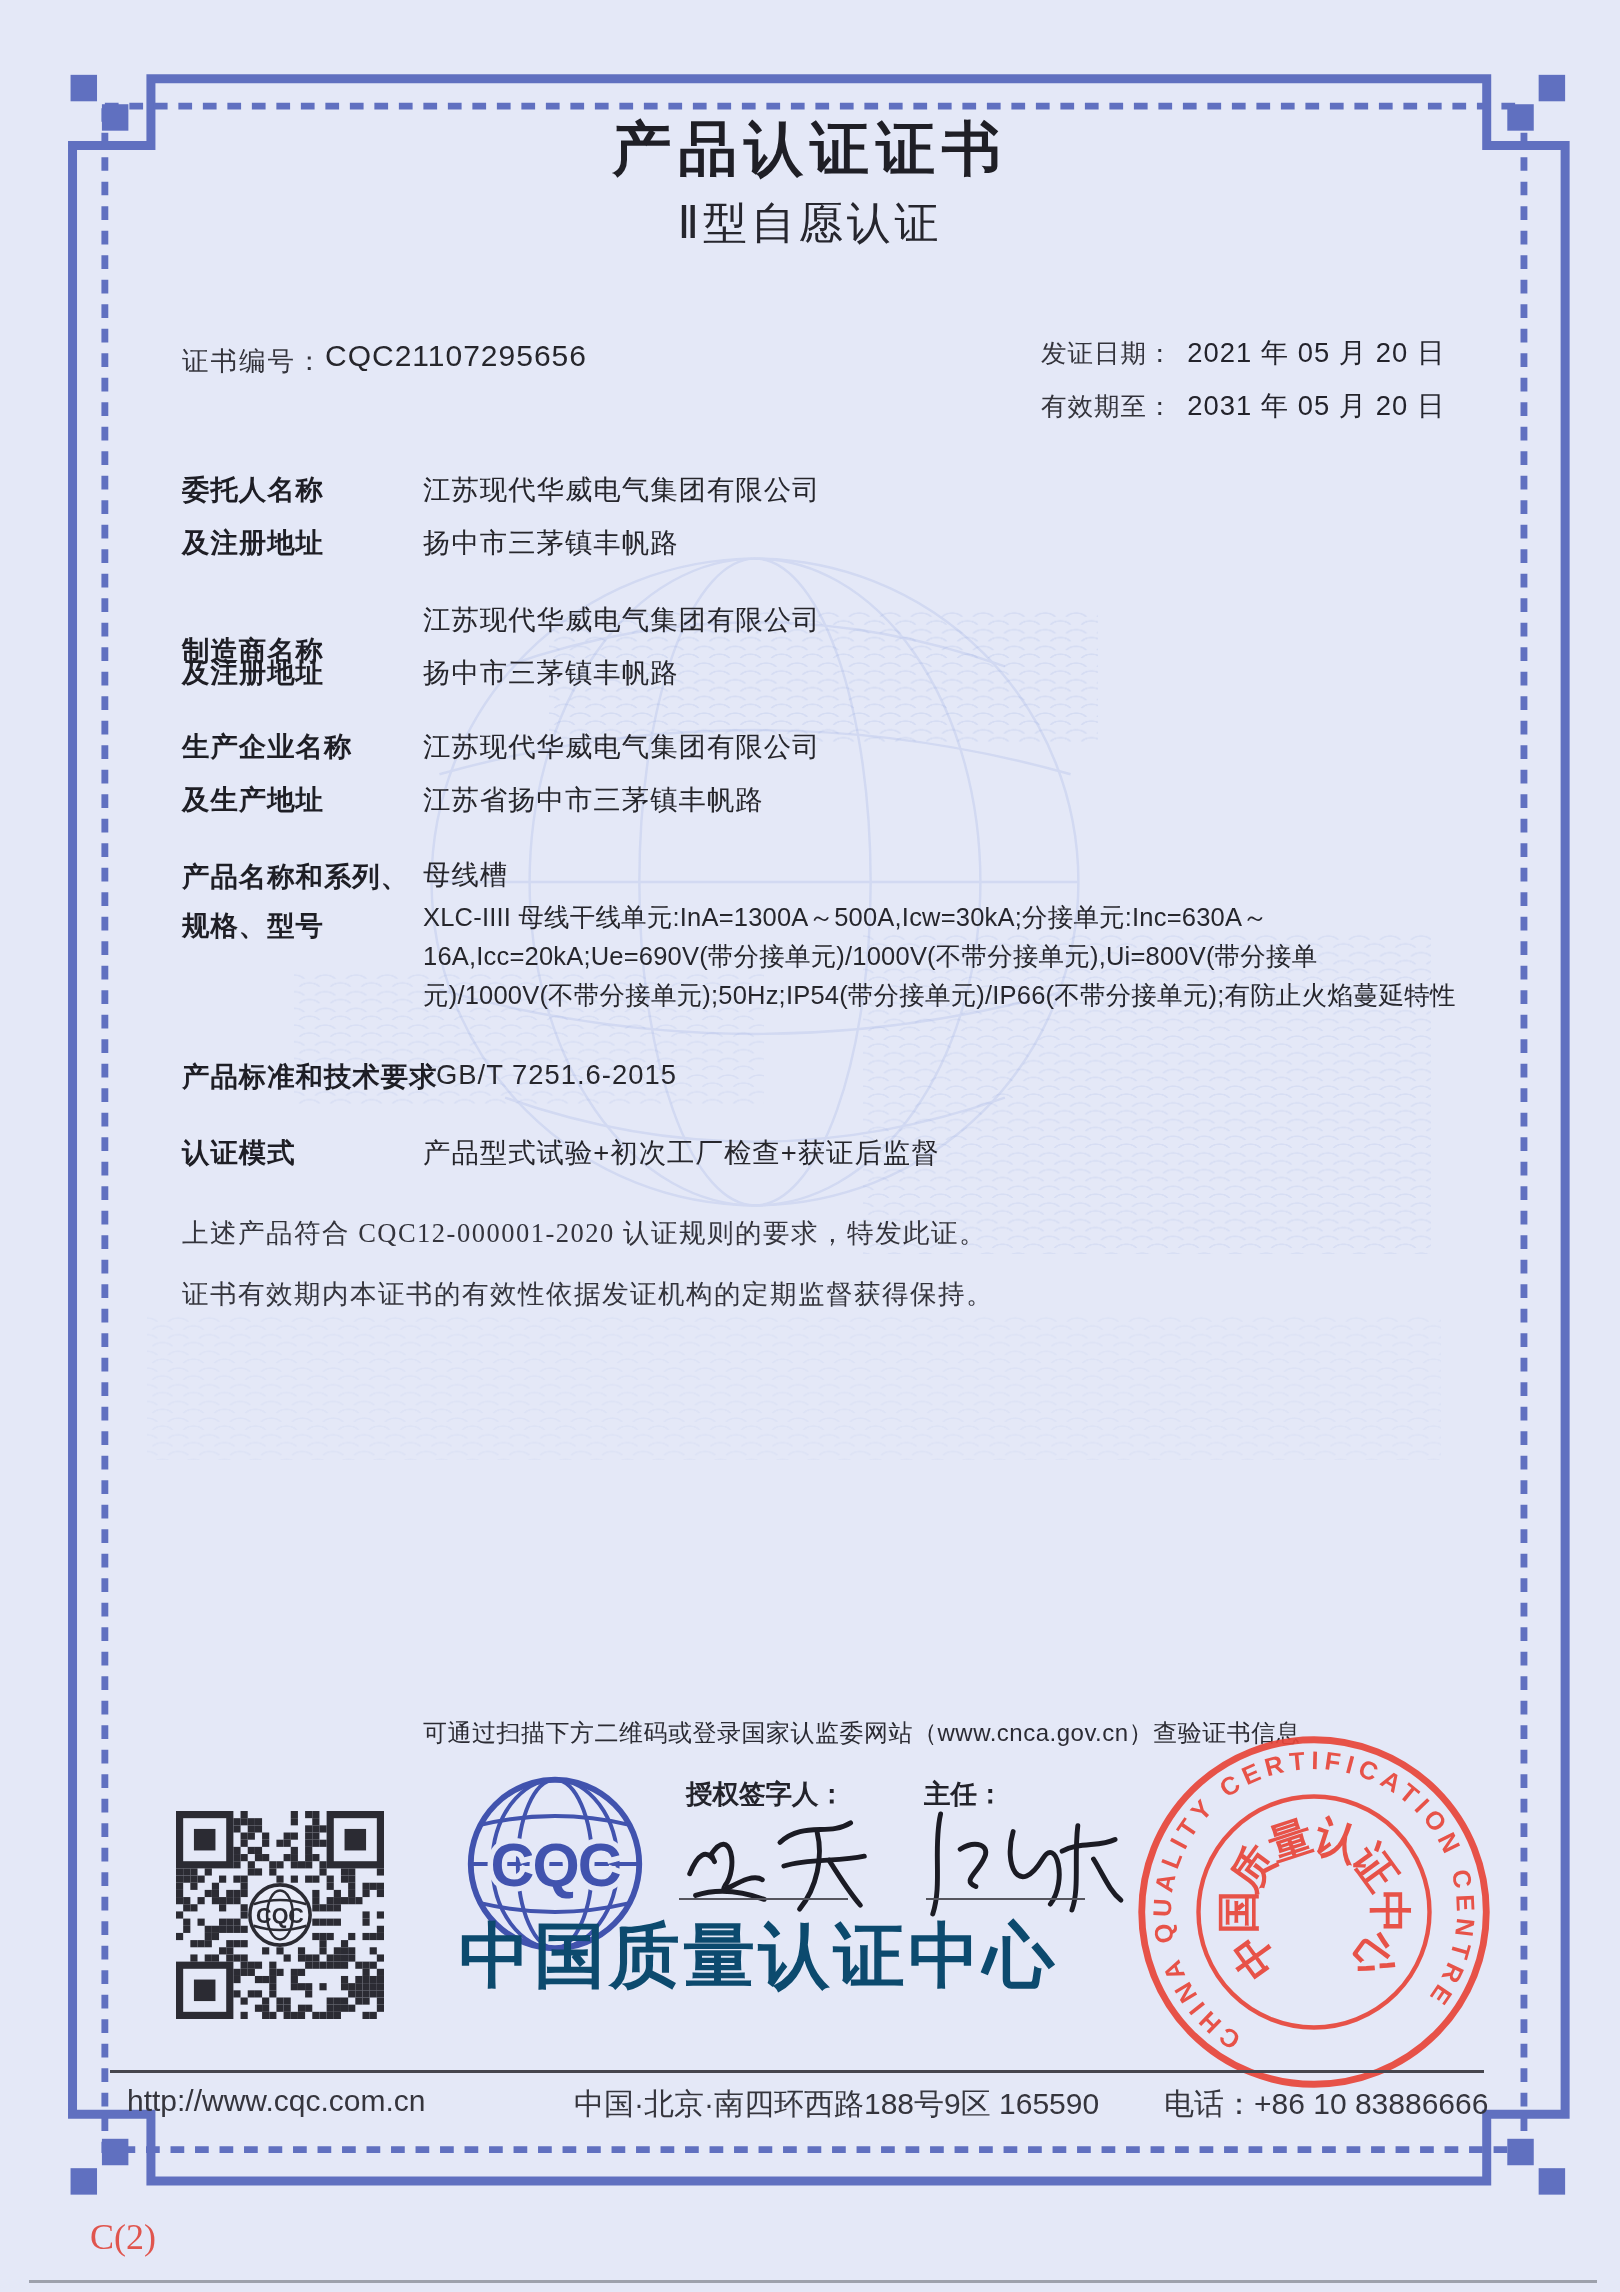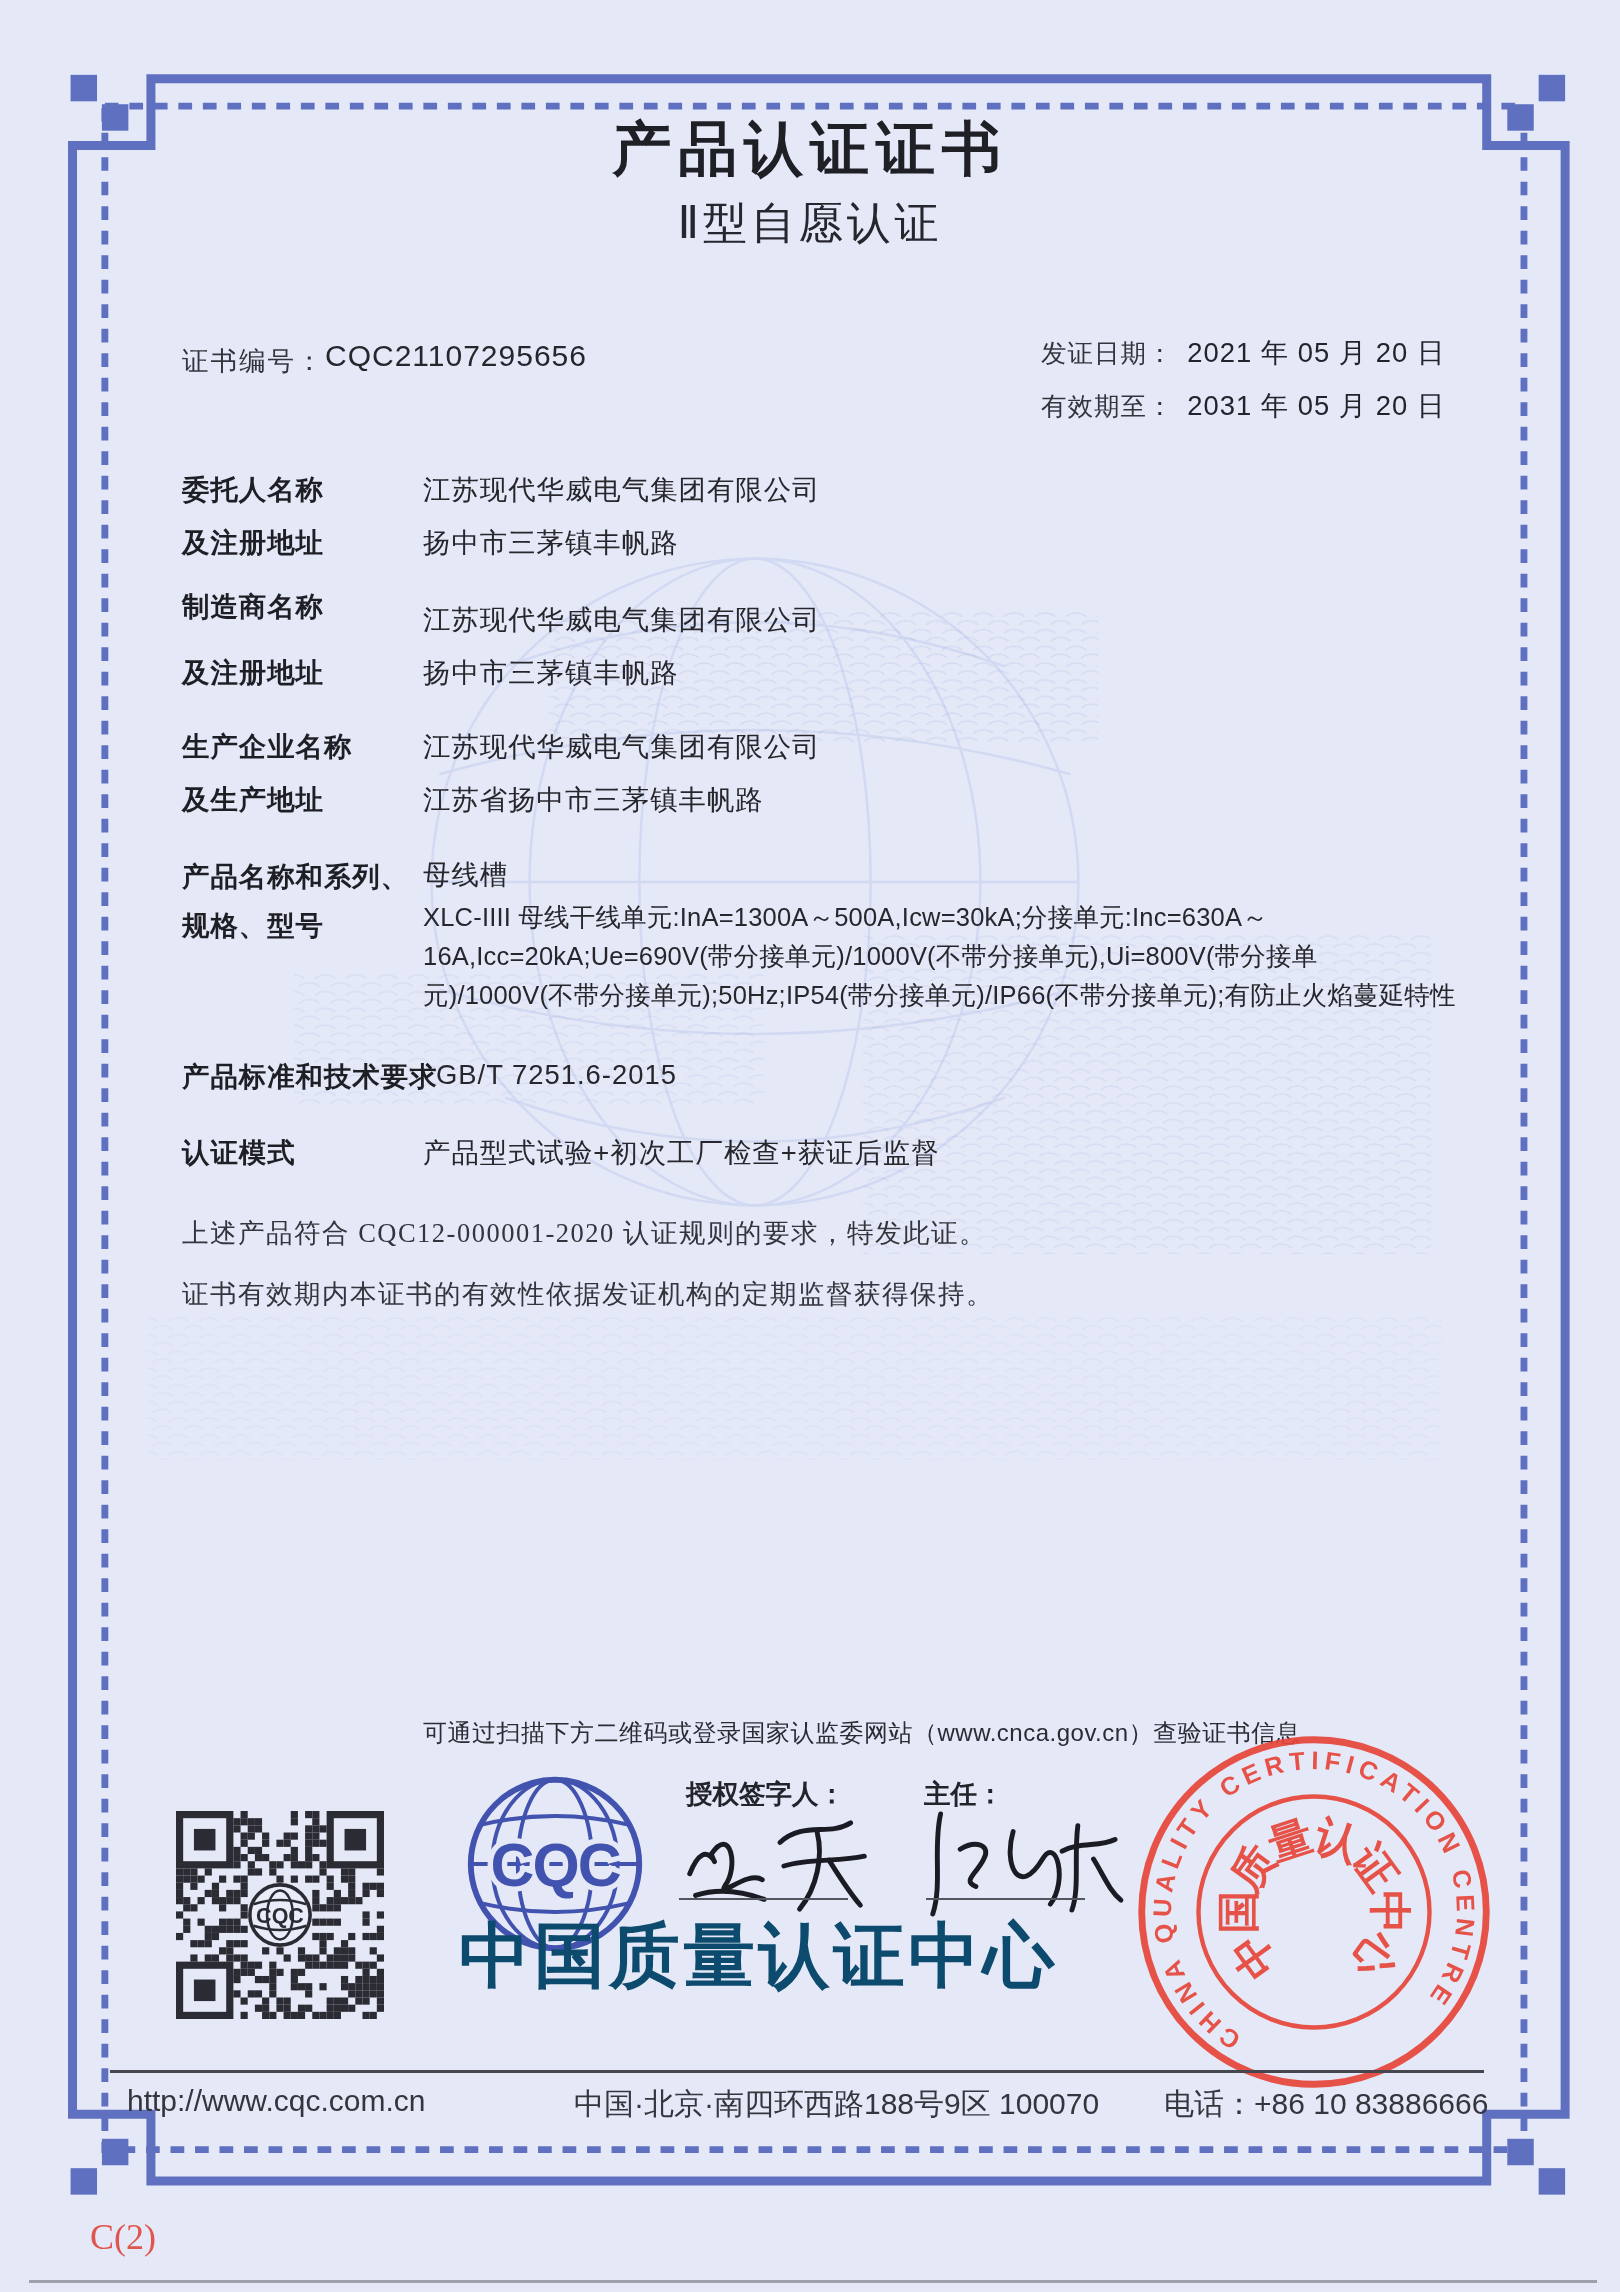--- a/index.html
+++ b/index.html
@@ -109,21 +109,21 @@
   </div>
   <div class="abs daterow" style="left:1041px;top:388px;">
     <span class="lab">有效期至：</span><span class="val">2031 年 05 月 20 日</span>
   </div>
 
   <div class="abs lbl" style="top:472px;">委托人名称</div>
   <div class="abs val" style="top:472px;">江苏现代华威电气集团有限公司</div>
   <div class="abs lbl" style="top:525px;">及注册地址</div>
   <div class="abs val" style="top:525px;">扬中市三茅镇丰帆路</div>
 
-  <div class="abs lbl" style="top:589px;">制造商名称</div>
+  <div class="abs lbl" style="top:633px;">制造商名称</div>
   <div class="abs val" style="top:602px;">江苏现代华威电气集团有限公司</div>
   <div class="abs lbl" style="top:655px;">及注册地址</div>
   <div class="abs val" style="top:655px;">扬中市三茅镇丰帆路</div>
 
   <div class="abs lbl" style="top:729px;">生产企业名称</div>
   <div class="abs val" style="top:729px;">江苏现代华威电气集团有限公司</div>
   <div class="abs lbl" style="top:782px;">及生产地址</div>
   <div class="abs val" style="top:782px;">江苏省扬中市三茅镇丰帆路</div>
 
   <div class="abs lbl" style="top:859px;">产品名称和系列、</div>
@@ -483,20 +483,20 @@
       <text transform="rotate(-18) translate(0,-62)">量</text>
       <text transform="rotate(18) translate(0,-62)">认</text>
       <text transform="rotate(54) translate(0,-62)">证</text>
       <text transform="rotate(90) translate(0,-62)">中</text>
       <text transform="rotate(126) translate(0,-62)">心</text>
     </g>
   </svg>
 
   <div class="abs divider"></div>
   <div class="abs footer" style="left:127px;">http://www.cqc.com.cn</div>
-  <div class="abs footer" style="left:574px;">中国·北京·南四环西路188号9区    100070</div>
+  <div class="abs footer" style="left:574px;">中国·北京·南四环西路188号9区    165590</div>
   <div class="abs footer" style="left:1164px;">电话：+86 10 83886666</div>
 
   <div class="abs serial-prefix">C(2)</div>
   <div class="abs scan-edge"></div>
 
 </div>
 
 
 </body></html>

